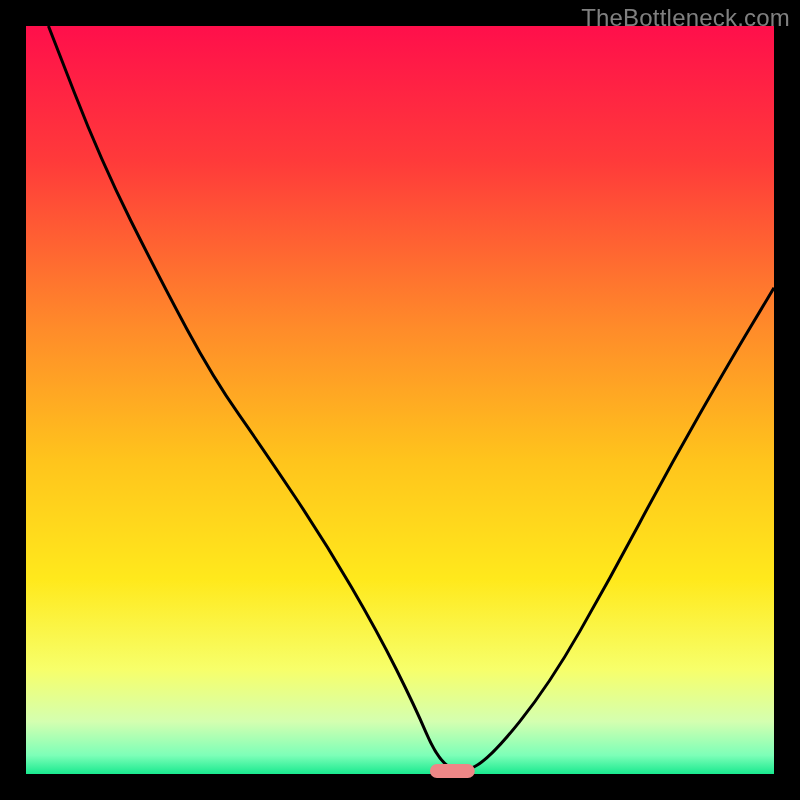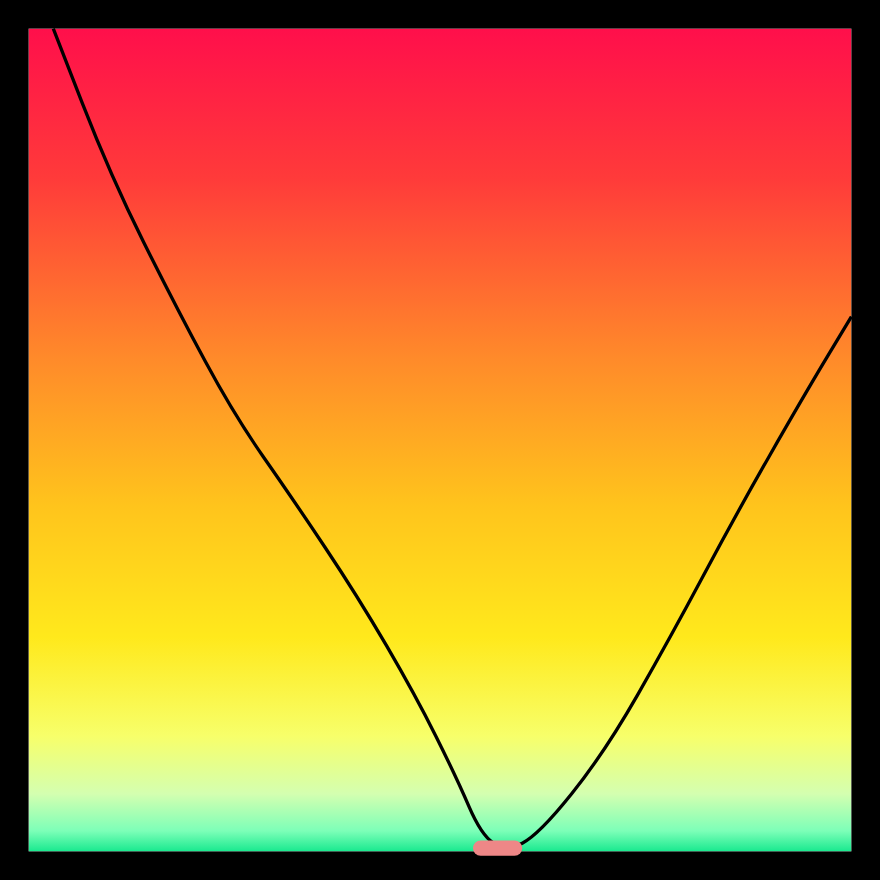--- a/index.html
+++ b/index.html
@@ -27,20 +27,21 @@
     letter-spacing: 0.2px;
   }
   svg {
     display: block;
   }
 </style>
 </head>
 <body>
 
 <div class="wrap">
+  <div class="watermark">TheBottleneck.com</div>
 
   <svg id="chart-svg" width="800" height="800">
     <defs>
       <linearGradient id="bg-grad" x1="0" y1="0" x2="0" y2="1">
           <stop offset="0%" stop-color="#ff0f4b"></stop>
           <stop offset="18%" stop-color="#ff3a3a"></stop>
           <stop offset="40%" stop-color="#ff8a2a"></stop>
           <stop offset="57.99999999999999%" stop-color="#ffc41c"></stop>
           <stop offset="74%" stop-color="#ffe91c"></stop>
           <stop offset="86%" stop-color="#f7ff6a"></stop>

